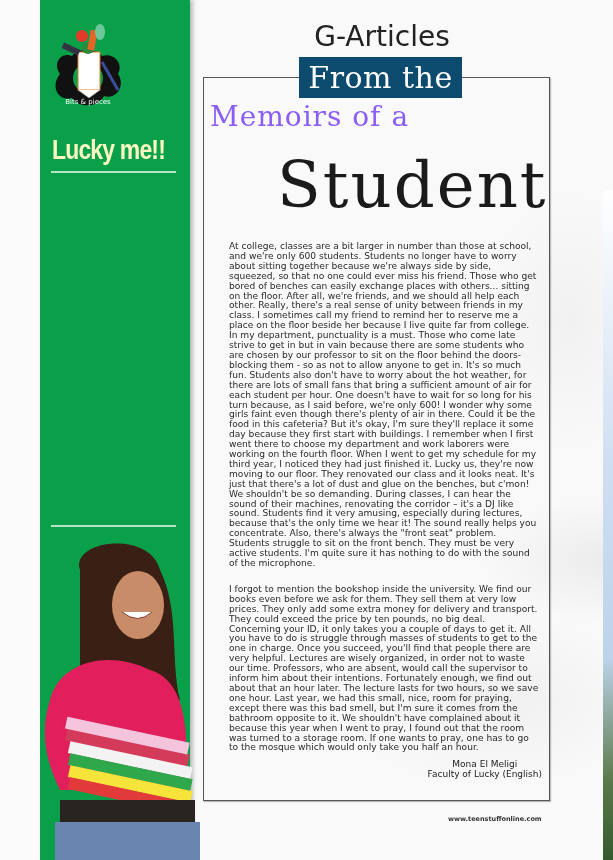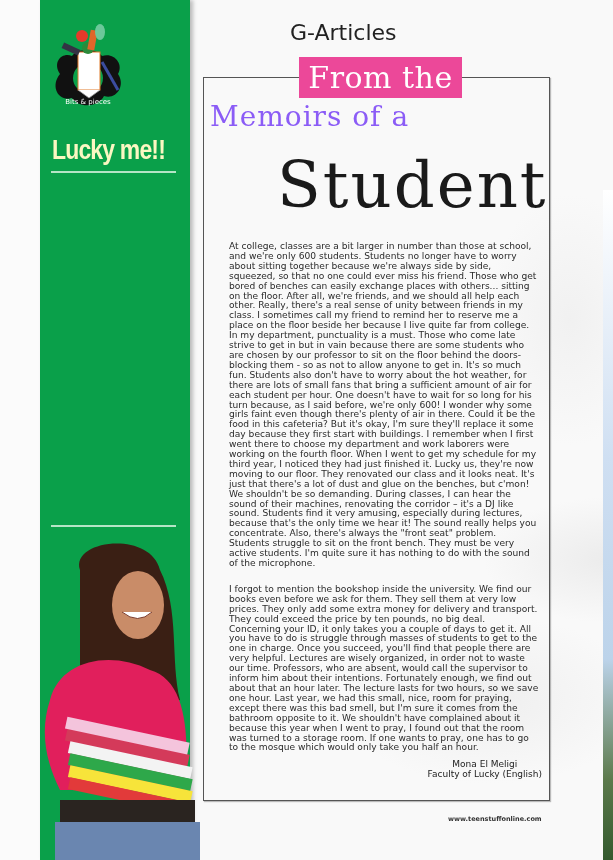--- a/index.html
+++ b/index.html
@@ -10,23 +10,23 @@
       radial-gradient(ellipse 220px 120px at 300px 700px, rgba(220,220,220,0.35), transparent 70%),
       radial-gradient(ellipse 120px 180px at 380px 320px, rgba(225,225,225,0.35), transparent 70%),
       #f9f9f9;}
   .sidebar{position:absolute;left:40px;top:0;width:150px;height:860px;background:#0aa04a;box-shadow:3px 0 4px rgba(0,0,0,0.25);}
   .logo{position:absolute;left:48px;top:12px;width:80px;height:102px;}
   .lucky{position:absolute;left:52px;top:134px;width:128px;font-family:"Liberation Sans",sans-serif;font-weight:bold;font-size:28px;color:#fbf7c2;letter-spacing:-1px;transform:scaleX(0.82);transform-origin:left;white-space:nowrap;}
   .rule{position:absolute;left:51px;width:125px;height:2px;background:#b5e5c6;}
   .rule.r1{top:171px;} .rule.r2{top:525px;}
   .photo{position:absolute;left:20px;top:530px;width:180px;height:330px;}
   .right-photo{position:absolute;left:603px;top:190px;width:10px;height:670px;background:linear-gradient(#ffffff,#cfdff2 40%,#bcd3ea 70%,#5c7a4c 88%,#345a2e);}
-  .section{position:absolute;left:290px;top:20px;width:184px;font-size:22px;color:#222;font-family:"DejaVu Sans",sans-serif;}
+  .section{position:absolute;left:290px;top:20px;width:184px;text-align:center;font-size:28px;color:#222;font-family:"DejaVu Sans",sans-serif;}
   .box{position:absolute;left:203px;top:77px;width:345px;height:722px;border:1.5px solid #555;box-shadow:1px 1px 1px rgba(0,0,0,0.25);}
-  .label{position:absolute;left:299px;top:57px;width:163px;height:41px;background:#ec4899;color:#fff;font-family:"DejaVu Serif",serif;font-size:30px;line-height:41px;text-align:center;letter-spacing:0.5px;}
+  .label{position:absolute;left:299px;top:57px;width:163px;height:41px;background:#0c4a6e;color:#fff;font-family:"DejaVu Serif",serif;font-size:30px;line-height:41px;text-align:center;letter-spacing:0.5px;}
   .title1{position:absolute;left:210px;top:100px;width:340px;font-family:"DejaVu Serif",serif;font-size:28px;color:#8b5cf6;white-space:nowrap;letter-spacing:1px;}
   .title2{position:absolute;left:277px;top:148px;width:270px;font-family:"DejaVu Serif",serif;font-size:64px;color:#1a1a1a;white-space:nowrap;letter-spacing:2px;}
   .body-text{position:absolute;left:229px;top:226px;width:310px;font-family:"DejaVu Sans",sans-serif;font-size:9.1px;line-height:9.9px;color:#2a2a2a;}
   .body-text p{margin:16px 0 9px 0;}
   .sig{position:absolute;right:71px;top:759px;text-align:center;font-size:9px;line-height:10px;color:#222;}
   .web{position:absolute;left:448px;top:815px;font-size:6.5px;font-weight:bold;color:#333;text-align:right;}
 </style>
 </head>
 <body>
 

